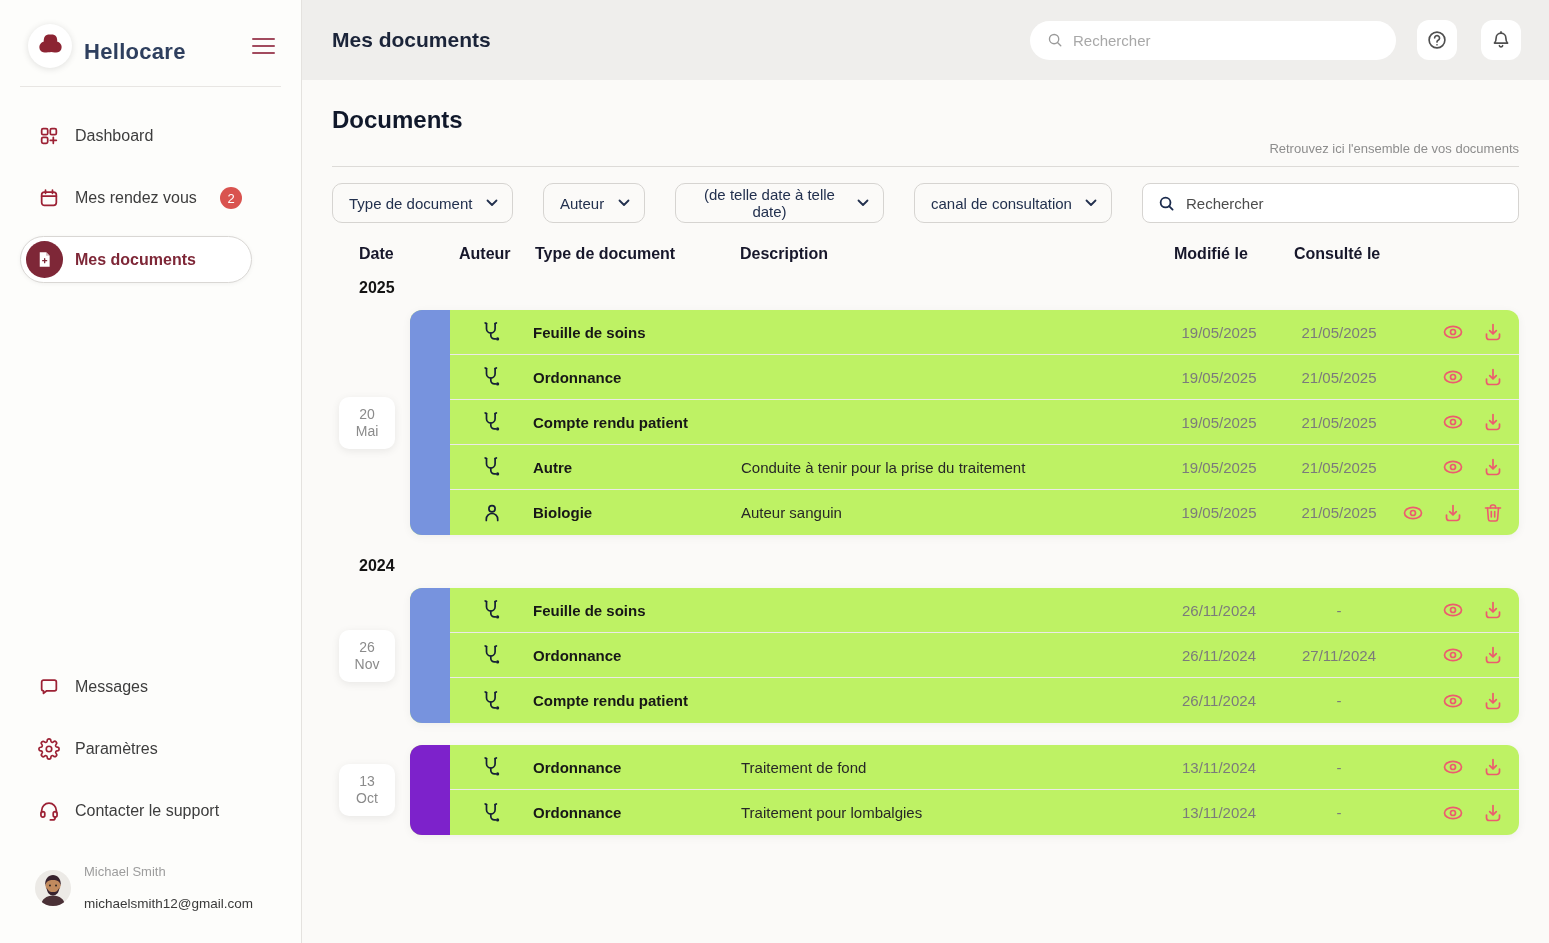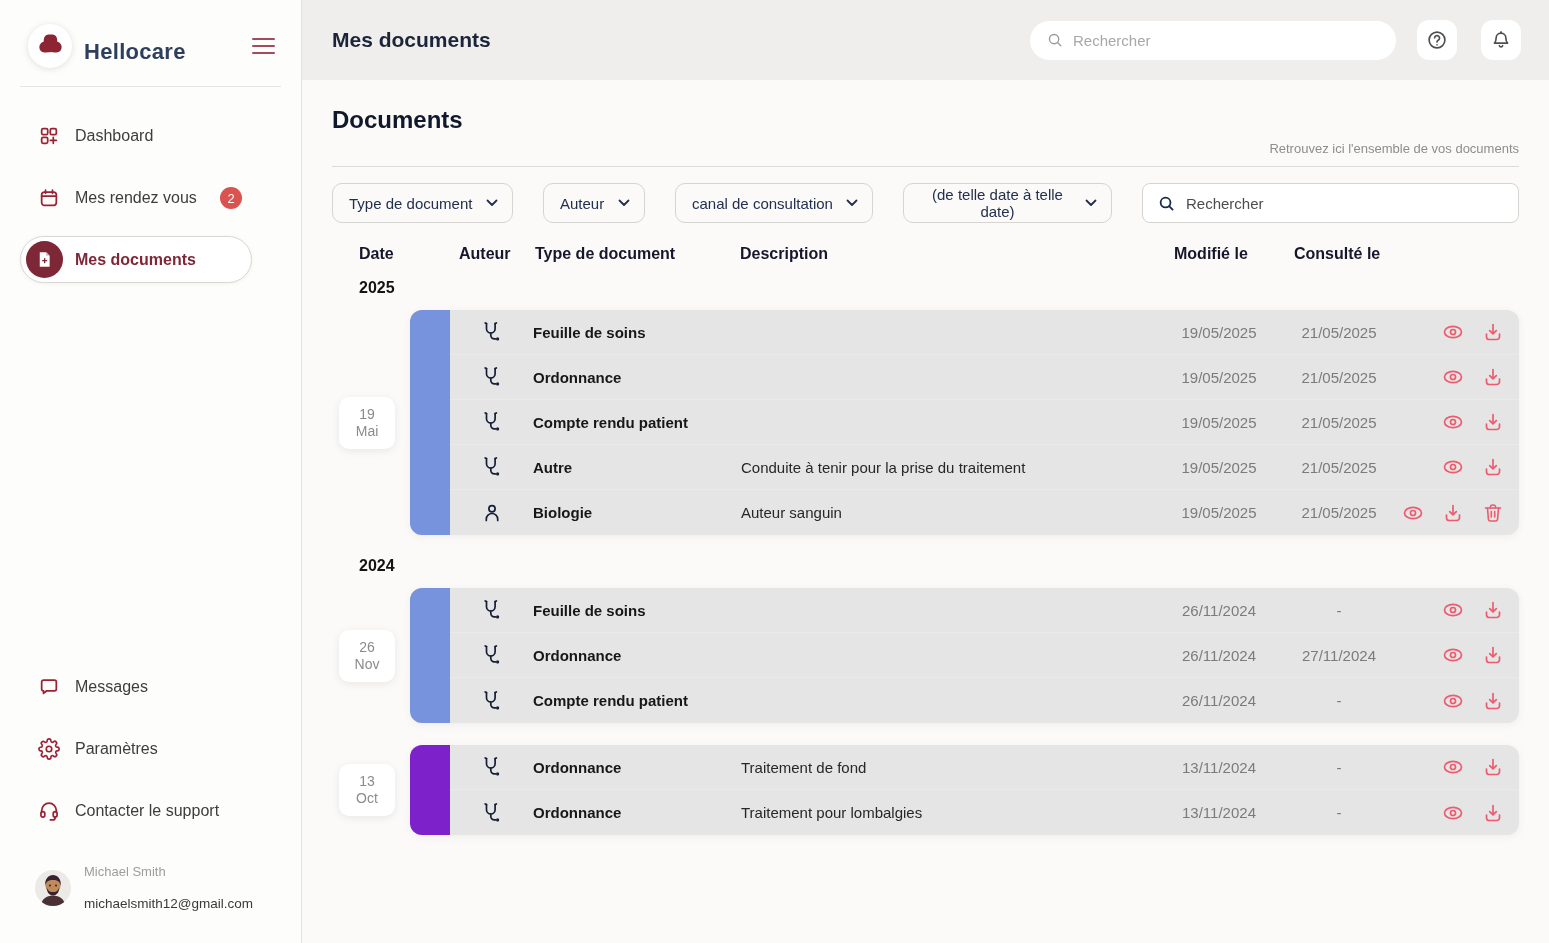--- a/index.html
+++ b/index.html
@@ -59,21 +59,21 @@
   .filter-search input::placeholder { color:#4c4c4c; }
 
   .table-head { position:relative; height:22px; margin-bottom:12px; }
   .th { position:absolute; top:0; font-size:16px; font-weight:700; color:#17172b; white-space:nowrap; }
   .th:nth-child(1){ left:27px; } .th:nth-child(2){ left:127px; } .th:nth-child(3){ left:203px; }
   .th:nth-child(4){ left:408px; } .th:nth-child(5){ left:842px; } .th:nth-child(6){ left:962px; }
 
   .year-label { font-size:16px; font-weight:700; color:#141414; margin:10px 0 13px 27px; }
   .block { position:relative; margin-left:78px; margin-bottom:22px; }
   .date-chip { position:absolute; left:-71px; top:50%; transform:translateY(-50%); width:56px; padding:9px 0; background:#fff; border-radius:10px; box-shadow:0 2px 9px rgba(0,0,0,.08); text-align:center; font-size:14px; color:#8b8b8b; line-height:17px; }
-  .card { position:relative; background:#e5e5e5; border-radius:12px; box-shadow:0 2px 10px rgba(0,0,0,.05); }
+  .card { position:relative; background:#bef264; border-radius:12px; box-shadow:0 2px 10px rgba(0,0,0,.05); }
   .bar { position:absolute; left:0; top:0; bottom:0; width:40px; border-radius:12px 0 0 12px; }
   .rows { margin-left:40px; }
   .row { display:flex; align-items:center; height:45px; border-bottom:1px solid #eceae7; }
   .row:last-child { border-bottom:0; }
   .c-icon { width:83px; display:flex; justify-content:center; color:#141e36; }
   .c-icon svg { width:24px; height:24px; }
   .c-type { width:208px; font-size:15px; font-weight:700; color:#171717; }
   .c-desc { flex:1; font-size:15px; color:#272727; }
   .c-mod, .c-con { width:120px; text-align:center; font-size:15px; color:#7b7b7b; }
   .c-act { width:120px; display:flex; justify-content:flex-end; align-items:center; gap:16px; padding-right:14px; }
@@ -240,30 +240,30 @@
             </span>
   </button>
           <button class="dd dd2">
     <span>Auteur</span>
     <span class="chev">
               <svg viewBox="0 0 12 8" fill="none" stroke="currentColor" stroke-linecap="round" stroke-linejoin="round" stroke-width="1.8">
                 <path d="M1.5 1.5L6 6l4.5-4.5"></path>
               </svg>
             </span>
   </button>
-          <button class="dd dd4">
-    <span>canal de consultation</span>
+          <button class="dd dd3">
+    <span>(de telle date à telle date)</span>
     <span class="chev">
               <svg viewBox="0 0 12 8" fill="none" stroke="currentColor" stroke-linecap="round" stroke-linejoin="round" stroke-width="1.8">
                 <path d="M1.5 1.5L6 6l4.5-4.5"></path>
               </svg>
             </span>
   </button>
-          <button class="dd dd3">
-    <span>(de telle date à telle date)</span>
+          <button class="dd dd4">
+    <span>canal de consultation</span>
     <span class="chev">
               <svg viewBox="0 0 12 8" fill="none" stroke="currentColor" stroke-linecap="round" stroke-linejoin="round" stroke-width="1.8">
                 <path d="M1.5 1.5L6 6l4.5-4.5"></path>
               </svg>
             </span>
   </button>
           <div class="filter-search">
   <span class="ic">
               <svg viewBox="0 0 24 24" fill="none" stroke="currentColor" stroke-linecap="round" stroke-linejoin="round" stroke-width="2.2">
                 <circle cx="10.8" cy="10.8" r="6.2"></circle>
@@ -280,21 +280,21 @@
           <span class="th">Type de document</span>
           <span class="th">Description</span>
           <span class="th">Modifié le</span>
           <span class="th">Consulté le</span>
         </div>
 
       <div>
           <div class="year-label">2025</div>
           <div class="block">
       <div class="date-chip">
-        <div>19</div>
+        <div>20</div>
         <div>Mai</div>
       </div>
       <div class="card">
         <div class="bar" style="background:#7793de"></div>
         <div class="rows">
                 <div class="row">
           <span class="c-icon">
                     <svg viewBox="0 0 24 24" fill="none" stroke="currentColor" stroke-linecap="round" stroke-linejoin="round" stroke-width="1.7">
                       <path d="M6.5 3.5v5.2a4.3 4.3 0 0 0 8.6 0V3.5"></path>
                       <path d="M6.5 3.5l-1.3-.6M15.1 3.5l1.3-.6"></path>

